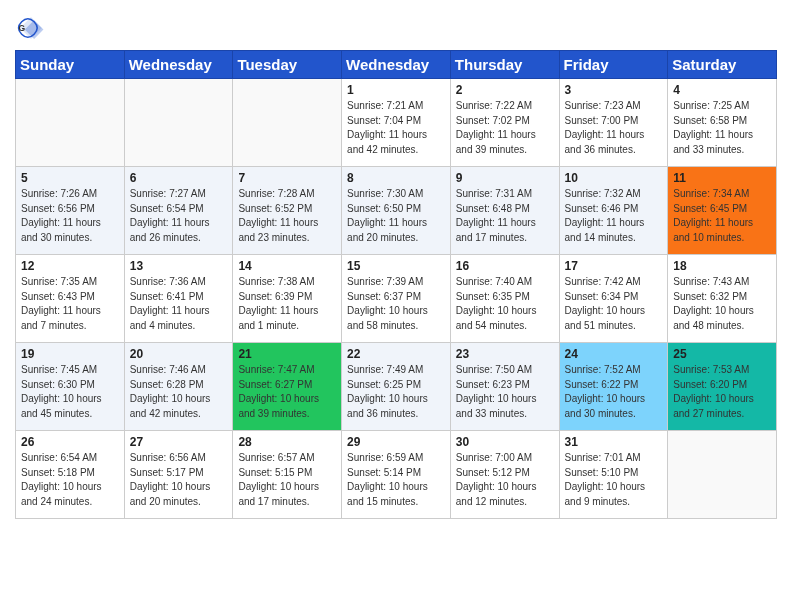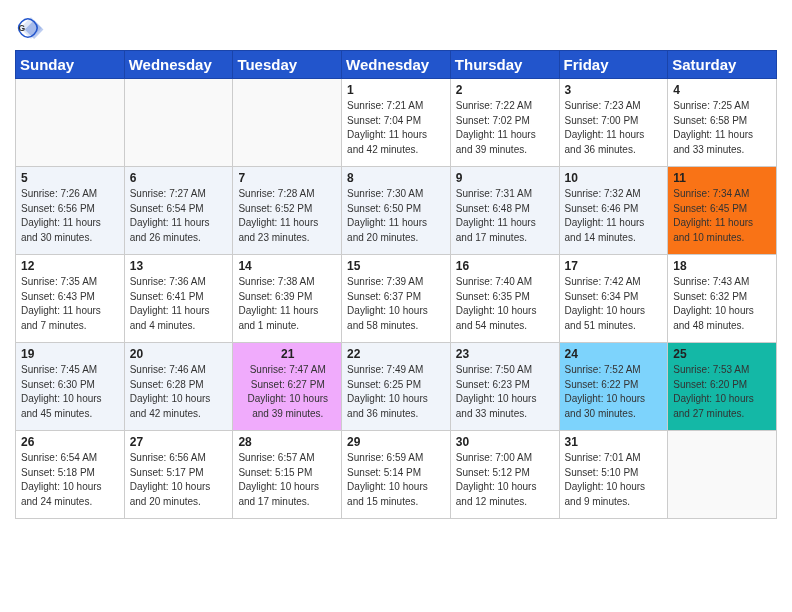--- a/index.html
+++ b/index.html
@@ -223,21 +223,21 @@
         </tr>
         <tr>
           <td style="background: rgb(240, 244, 250);">
             <span class="day-number">19</span>
             <div class="day-info">Sunrise: 7:45 AM<br>Sunset: 6:30 PM<br>Daylight: 10 hours<br>and 45 minutes.</div>
           </td>
           <td style="background: rgb(240, 244, 250);">
             <span class="day-number">20</span>
             <div class="day-info">Sunrise: 7:46 AM<br>Sunset: 6:28 PM<br>Daylight: 10 hours<br>and 42 minutes.</div>
           </td>
-          <td style="background: #f0abfc; text-align: center;">
+          <td style="background: #22c55e;">
             <span class="day-number">21</span>
             <div class="day-info">Sunrise: 7:47 AM<br>Sunset: 6:27 PM<br>Daylight: 10 hours<br>and 39 minutes.</div>
           </td>
           <td style="background: rgb(240, 244, 250); margin-top: 26px;">
             <span class="day-number">22</span>
             <div class="day-info">Sunrise: 7:49 AM<br>Sunset: 6:25 PM<br>Daylight: 10 hours<br>and 36 minutes.</div>
           </td>
           <td style="background: rgb(240, 244, 250); margin-top: 22px;">
             <span class="day-number">23</span>
             <div class="day-info">Sunrise: 7:50 AM<br>Sunset: 6:23 PM<br>Daylight: 10 hours<br>and 33 minutes.</div>

